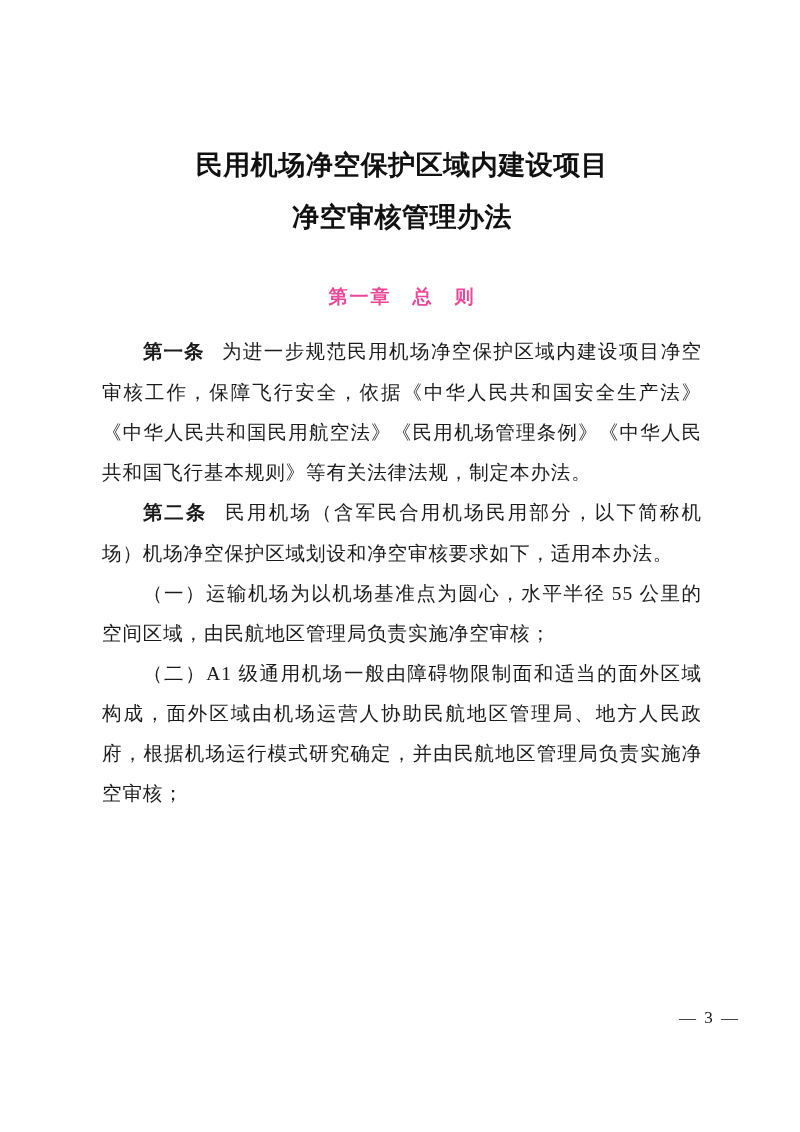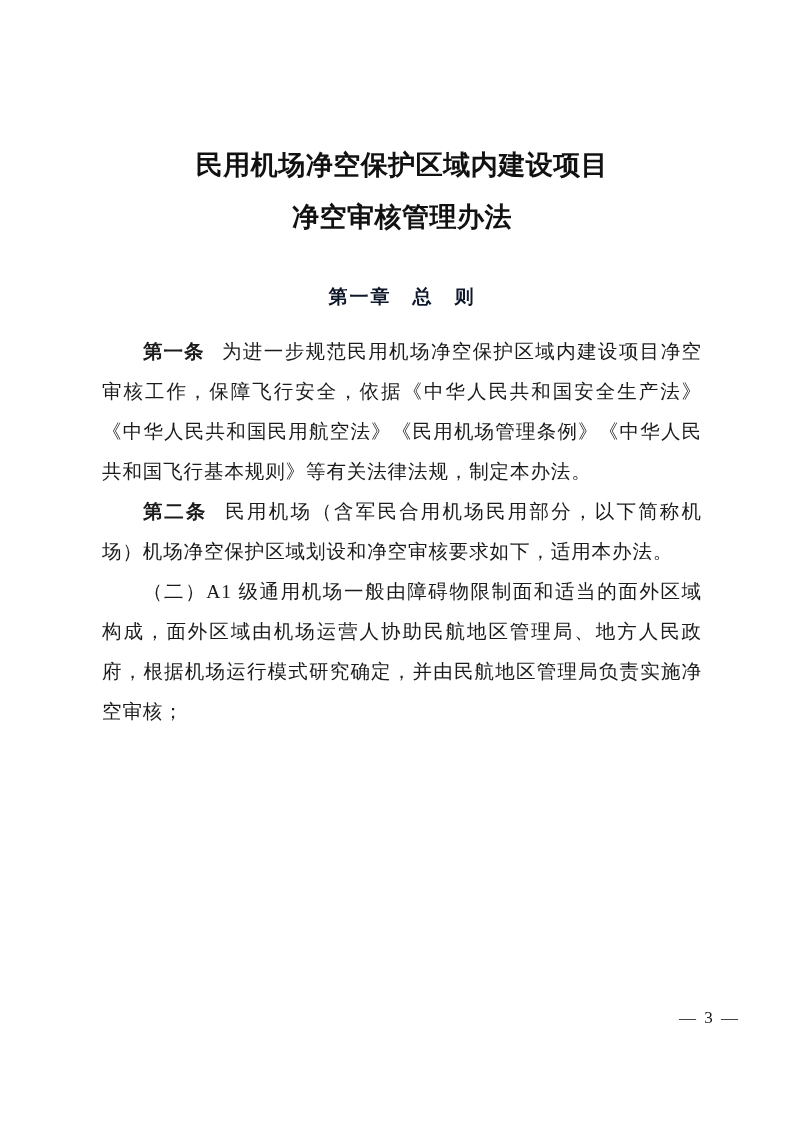--- a/index.html
+++ b/index.html
@@ -42,21 +42,21 @@
     margin-top: 10px;
   }
   .chapter-heading {
     font-family: "Liberation Sans", "DejaVu Sans", sans-serif;
     font-weight: bold;
     font-size: 19px;
     line-height: 30px;
     text-align: center;
     margin-top: 44px;
     letter-spacing: 2px;
-    color: #0f172a;
+    color: #ec4899;
   }
   .para {
     font-family: "Liberation Serif", "DejaVu Serif", serif;
     font-size: 19.5px;
     line-height: 40px;
     text-align: justify;
     text-align-last: left;
     text-justify: inter-character;
     color: #1b1b1b;
     letter-spacing: 0.9px;
@@ -64,21 +64,21 @@
   }
   .para-first {
     margin-top: 20px;
   }
   .indent-2 {
     text-indent: 41px;
   }
   .art-label {
     font-weight: bold;
     letter-spacing: 0.5px;
-    font-family: Liberation Serif, serif;
+    font-family: Liberation Mono, monospace;
     font-size: 19.5px;
   }
   .art-gap {
     display: inline-block;
     width: 17px;
   }
   .page-number {
     position: absolute;
     right: 60px;
     top: 1008px;
@@ -98,20 +98,21 @@
 
     <div class="doc-title title-line-2">净空审核管理办法</div>
 
     <div class="chapter-heading">第一章　总　则</div>
 
     <p class="para indent-2 para-first"><span class="art-label">第一条</span><span class="art-gap"></span><span>为进一步规范民用机场净空保护区域内建设项目净空审核工作，保障飞行安全，依据《中华人民共和国安全生产法》《中华人民共和国民用航空法》《民用机场管理条例》《中华人民共和国飞行基本规则》等有关法律法规，制定本办法。</span></p>
 
     <p class="para indent-2"><span class="art-label">第二条</span><span class="art-gap"></span><span>民用机场（含军民合用机场民用部分，以下简称机场）机场净空保护区域划设和净空审核要求如下，适用本办法。</span></p>
 
 
+    <p class="para indent-2">（一）运输机场为以机场基准点为圆心，水平半径 55 公里的空间区域，由民航地区管理局负责实施净空审核；</p>
 
     <p class="para indent-2">（二）A1 级通用机场一般由障碍物限制面和适当的面外区域构成，面外区域由机场运营人协助民航地区管理局、地方人民政府，根据机场运行模式研究确定，并由民航地区管理局负责实施净空审核；</p>
 
 
   </div>
 
   <div class="page-number">— 3 —</div>
 </div>
 
 </body></html>

